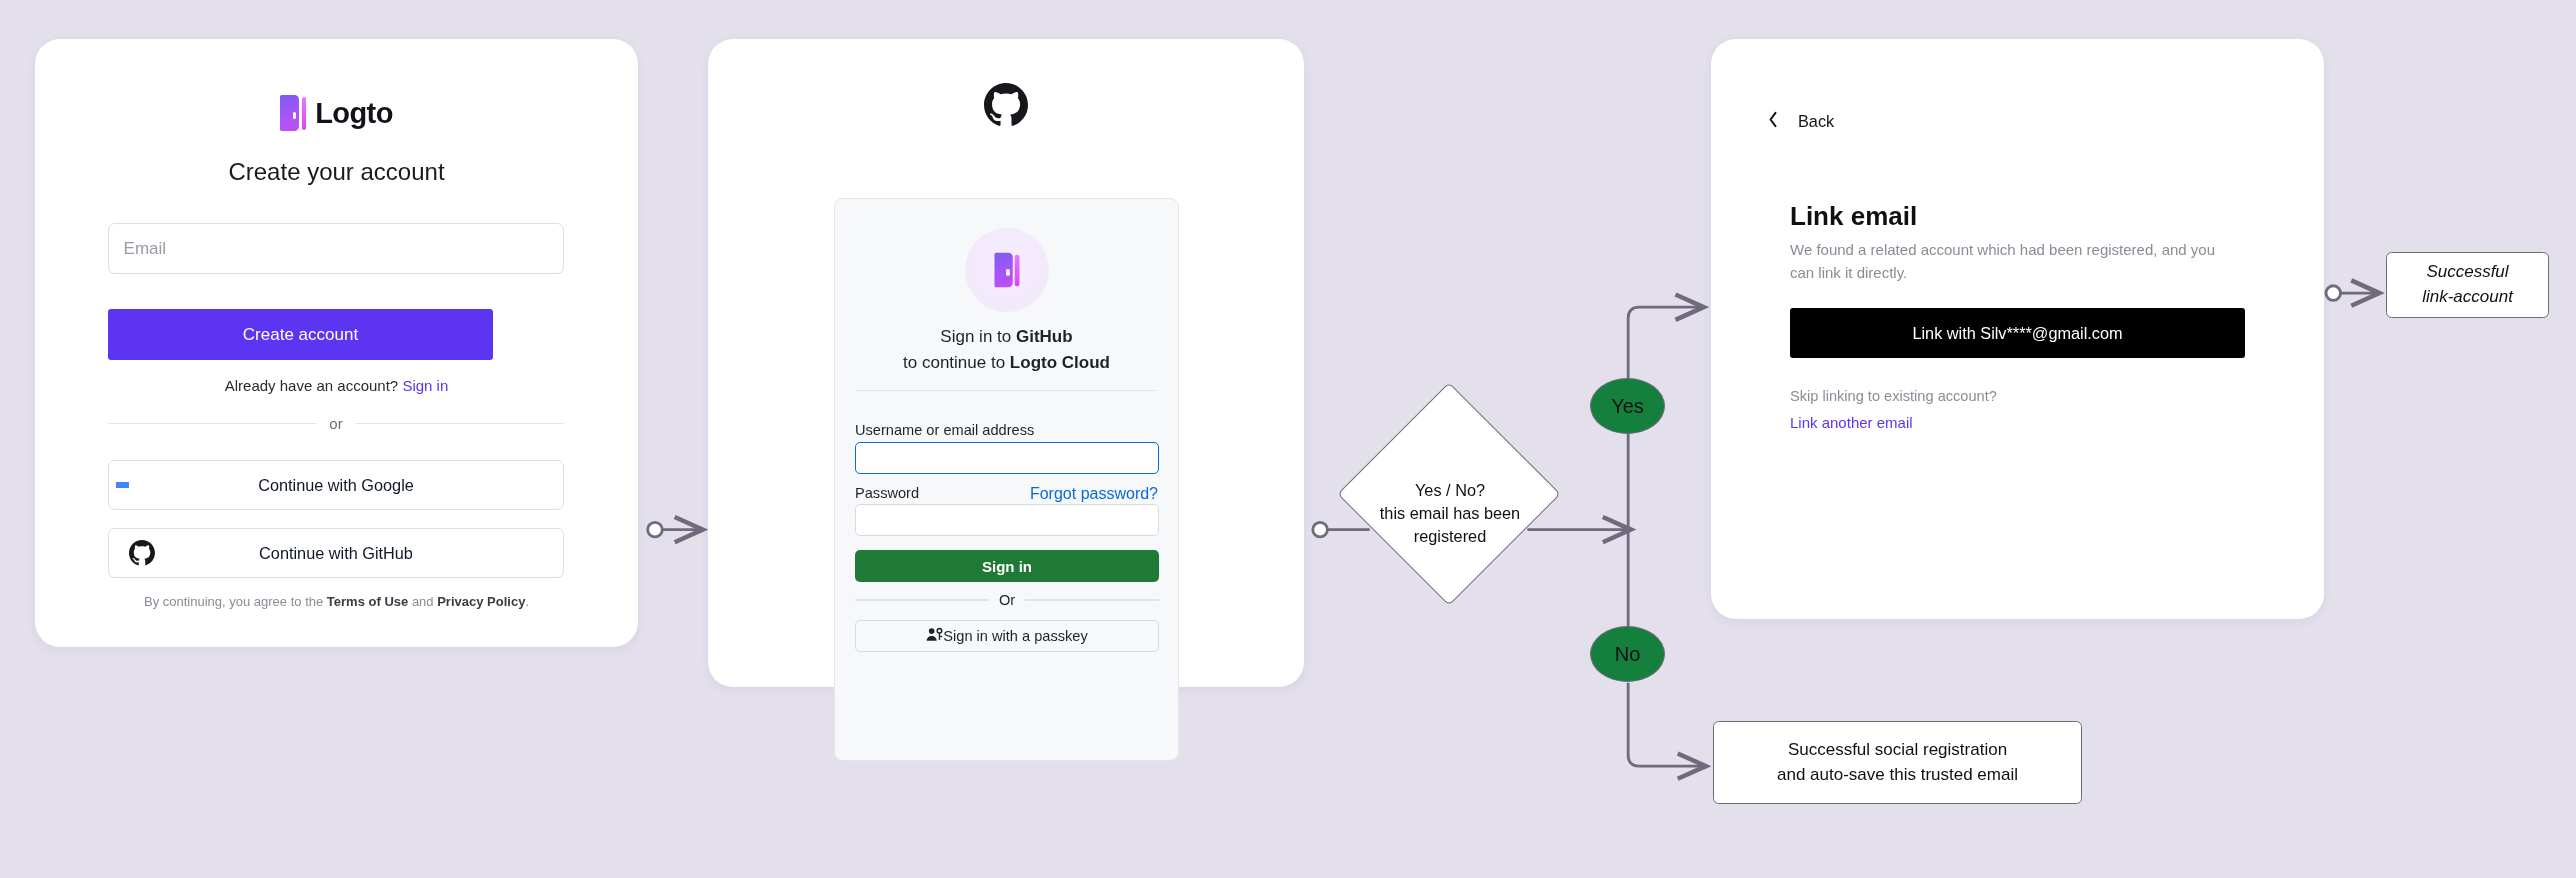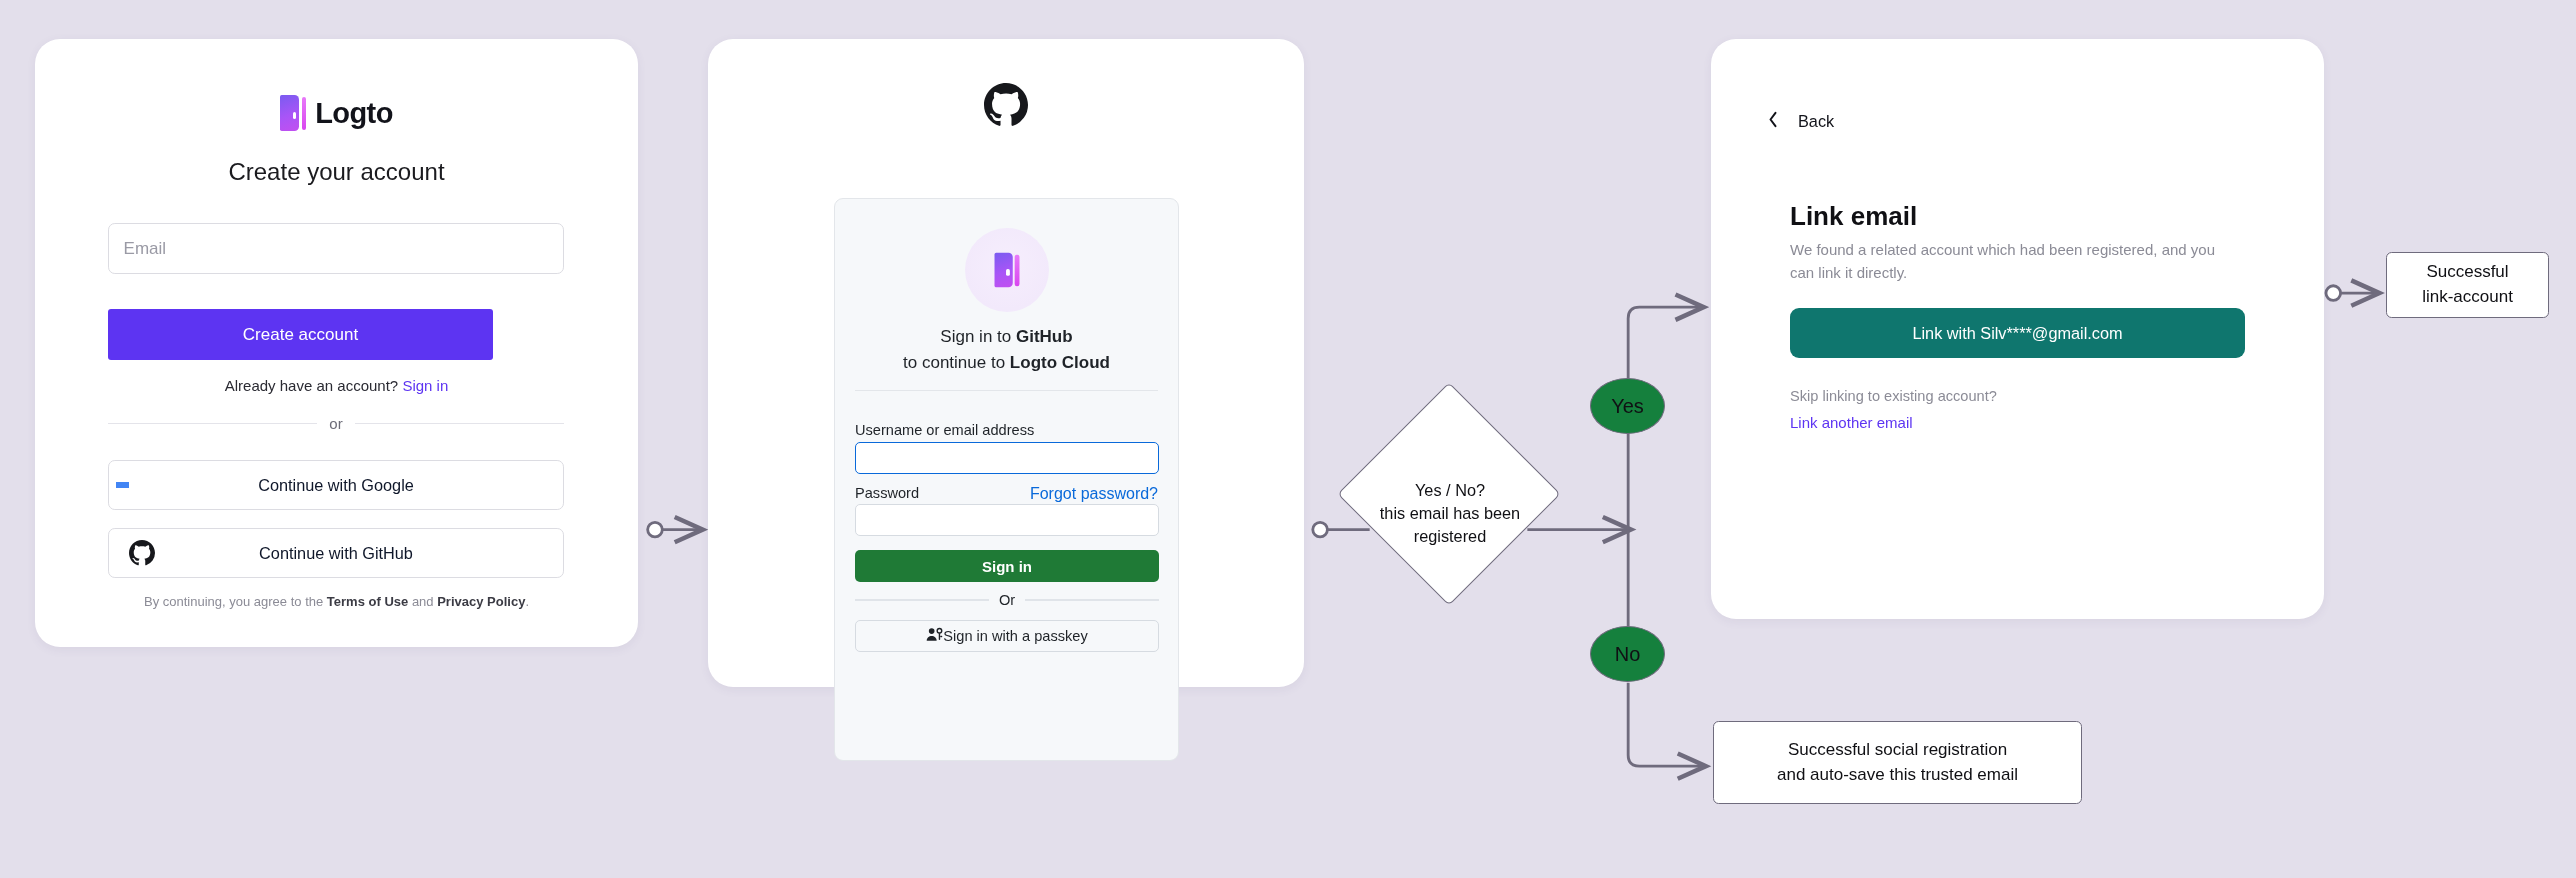--- a/index.html
+++ b/index.html
@@ -165,35 +165,35 @@
   #back-btn {
     position: absolute; left: 57px; top: 72px;
     display: flex; align-items: center; gap: 20px;
     font-size: 16.3px; color: #12131a; cursor: pointer;
   }
   #link-title { position: absolute; left: 79px; top: 162px; font-size: 26px; font-weight: 700; color: #101014; }
   #link-desc  { position: absolute; left: 79px; top: 200px; width: 451px;
                 font-size: 15px; color: #8b8b96; line-height: 1.52; }
   #link-btn {
     position: absolute; left: 79px; top: 269px; width: 455px; height: 50px;
-    background: #0f766e; border: none; border-radius: 9px;
+    background: #000000; border: none; border-radius: 3px;
     color: #fff; font-size: 16.3px; font-family: inherit;
     display: flex; align-items: center; justify-content: center; cursor: pointer;
   }
   #skip-label { position: absolute; left: 79px; top: 349px; font-size: 14.6px; color: #8b8b96; }
   #link-another { position: absolute; left: 79px; top: 375px; font-size: 15px; color: #5d34f2; cursor: pointer; }
 
   
   .flow-box {
     position: absolute; background: #ffffff;
     border: 1.7px solid #6f6b7d; border-radius: 5.6px;
     display: flex; align-items: center; justify-content: center; text-align: center;
     font-size: 17px; color: #101014; line-height: 1.45;
   }
-  #box-success-link   { left: 2386px; top: 252px;  width: 163px; height: 66px; }
+  #box-success-link   { left: 2386px; top: 252px;  width: 163px; height: 66px; font-style: italic; }
   #box-success-social { left: 1713px; top: 721px; width: 369px; height: 83px; }
 
   .flow-node {
     position: absolute; background: #15803d;
     border: 1.7px solid #6f6b7d; border-radius: 50%;
     display: flex; align-items: center; justify-content: center;
     font-size: 20px; color: #101014;
   }
   #node-yes { left: 1590px; top: 378px;  width: 75px; height: 56px; }
   #node-no  { left: 1590px; top: 626px; width: 75px; height: 56px; }

